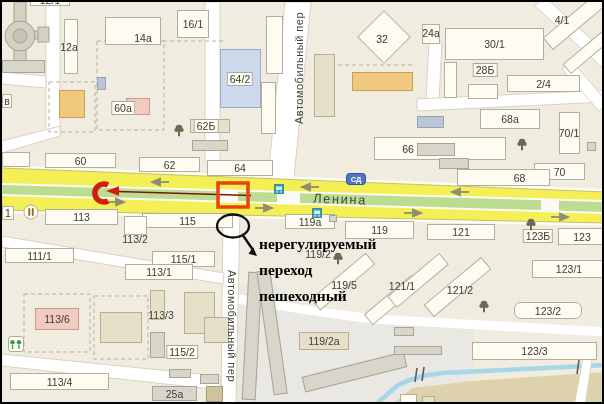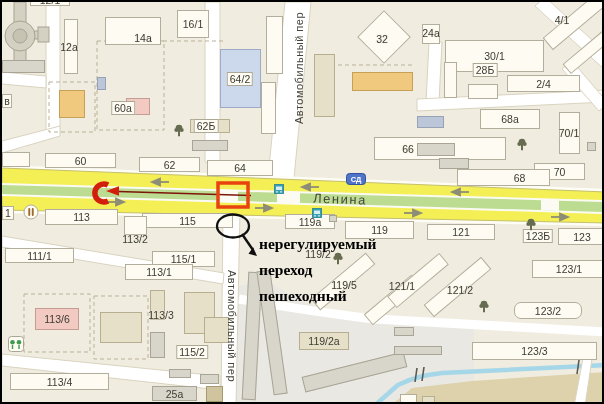--- a/index.html
+++ b/index.html
@@ -150,21 +150,21 @@
       <div class="bld c-w" style="left: 259px; top: 80px; width: 15px; height: 52px;"></div>
       <div class="bld c-t" style="left: 312px; top: 52px; width: 21px; height: 63px;"></div>
       <div class="bld c-b" style="left: 218px; top: 47px; width: 41px; height: 59px;"></div>
       <div class="bld c-w" style="left: 363px; top: 16px; width: 38px; height: 38px; transform: rotate(45deg);"></div>
       <div class="bld c-o" style="left: 350px; top: 70px; width: 61px; height: 19px;"></div>
       <div class="bld c-b2" style="left: 415px; top: 114px; width: 27px; height: 12px;"></div>
       <div class="bld c-w" style="left: 372px; top: 135px; width: 132px; height: 23px;"></div>
       <div class="bld c-g" style="left: 415px; top: 141px; width: 38px; height: 13px;"></div>
       <div class="bld c-g" style="left: 437px; top: 156px; width: 30px; height: 11px;"></div>
       <div class="bld c-w" style="left: 420px; top: 22px; width: 18px; height: 20px;"></div>
-      <div class="bld c-w" style="left: 443px; top: 26px; width: 99px; height: 32px; margin-top: 12px;">30/1</div>
+      <div class="bld c-w" style="left: 443px; top: 26px; width: 99px; height: 32px;">30/1</div>
       <div class="bld c-w" style="left: 537px; top: 10px; width: 75px; height: 16px; transform: rotate(-40deg);"></div>
       <div class="bld c-w" style="left: 558px; top: 42px; width: 58px; height: 13px; transform: rotate(-40deg);"></div>
       <div class="bld c-w" style="left: 442px; top: 60px; width: 13px; height: 36px;"></div>
       <div class="bld c-w" style="left: 466px; top: 82px; width: 30px; height: 15px;"></div>
       <div class="bld c-w" style="left: 505px; top: 73px; width: 73px; height: 17px;">2/4</div>
       <div class="bld c-w" style="left: 478px; top: 107px; width: 60px; height: 20px;">68a</div>
       <div class="bld c-w" style="left: 557px; top: 110px; width: 21px; height: 42px;"></div>
       <div class="bld c-g" style="left: 585px; top: 140px; width: 9px; height: 9px;"></div>
       <div class="bld c-w" style="left: 532px; top: 161px; width: 51px; height: 17px;">70</div>
       <div class="bld c-w" style="left: 455px; top: 167px; width: 93px; height: 17px; padding-left: 32px;">68</div>
@@ -218,21 +218,21 @@
       <div class="lbl" style="left: 560px; top: 18px;">4/1</div>
       <div class="lbl" style="left: 429px; top: 31px;">24a</div>
       <div class="lbl" style="left: 567px; top: 131px;">70/1</div>
       <div class="lbl boxed" style="left: 121px; top: 106px;">60a</div>
       <div class="lbl boxed" style="left: 204px; top: 124px;">62Б</div>
       <div class="lbl boxed" style="left: 238px; top: 77px;">64/2</div>
       <div class="lbl boxed" style="left: 483px; top: 68px;">28Б</div>
       <div class="lbl" style="left: 133px; top: 237px;">113/2</div>
       <div class="lbl boxed" style="left: 536px; top: 234px;">123Б</div>
       <div class="lbl" style="left: 159px; top: 313px;">113/3</div>
-      <div class="lbl boxed" style="left: 180px; top: 350px; margin-left: 10px;">115/2</div>
+      <div class="lbl boxed" style="left: 180px; top: 350px;">115/2</div>
       <div class="lbl" style="left: 316px; top: 252px;">119/2</div>
       <div class="lbl" style="left: 342px; top: 283px;">119/5</div>
       <div class="lbl" style="left: 400px; top: 284px;">121/1</div>
       <div class="lbl" style="left: 458px; top: 288px;">121/2</div>
       <div class="icon" style="left: 177px; top: 128px;"><svg width="12" height="13" viewBox="0 0 12 13">
           <rect x="5" y="7" width="2" height="6" fill="#676c50"></rect>
           <circle cx="6" cy="4.6" r="3.4" fill="#676c50"></circle>
           <circle cx="3.3" cy="6.4" r="2" fill="#676c50"></circle>
           <circle cx="8.7" cy="6.4" r="2" fill="#676c50"></circle>
         </svg></div>

